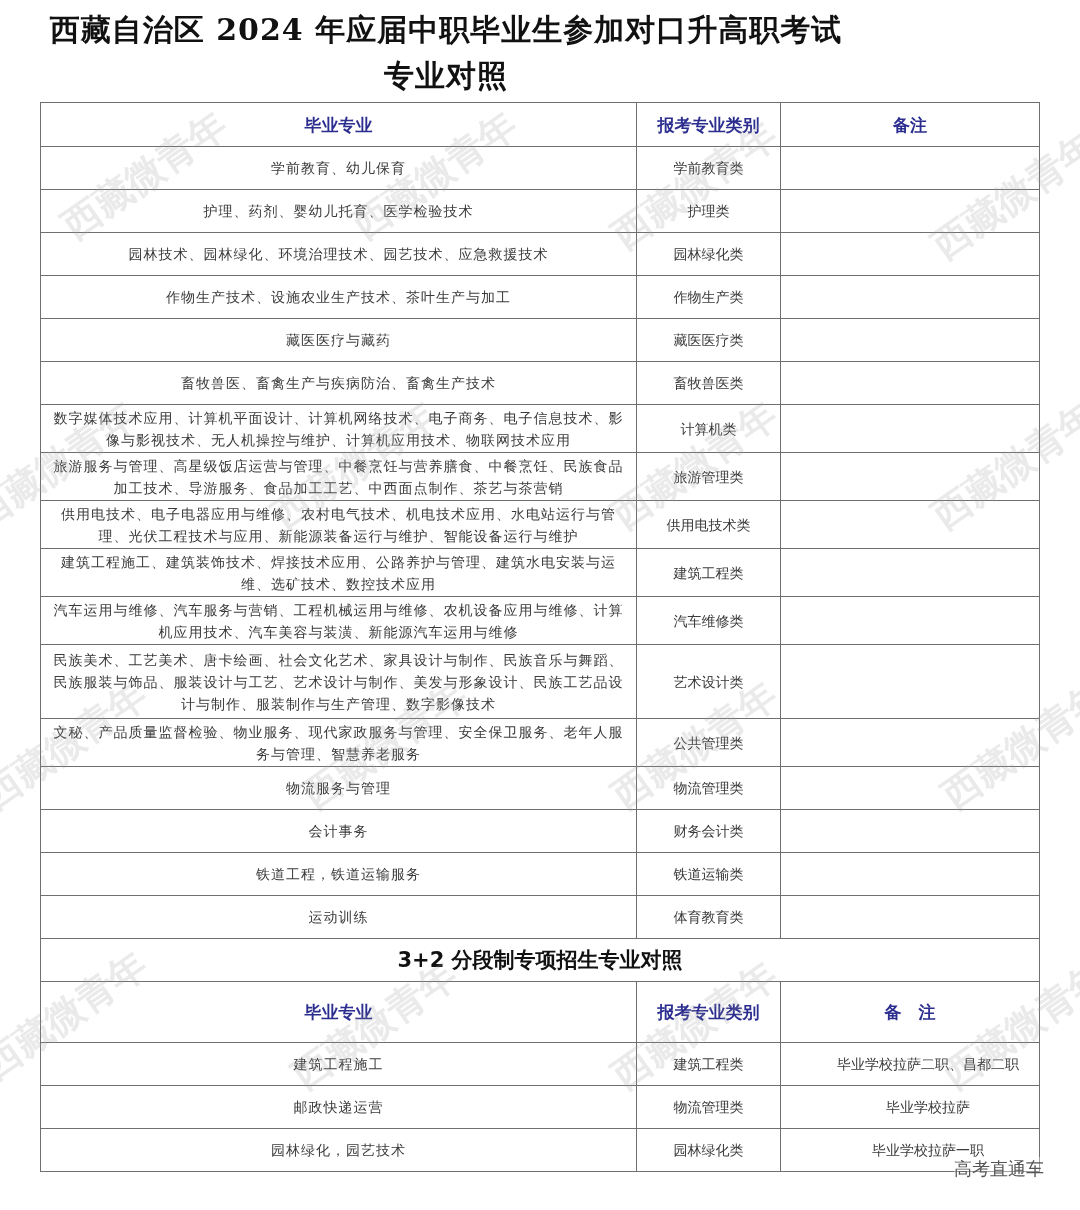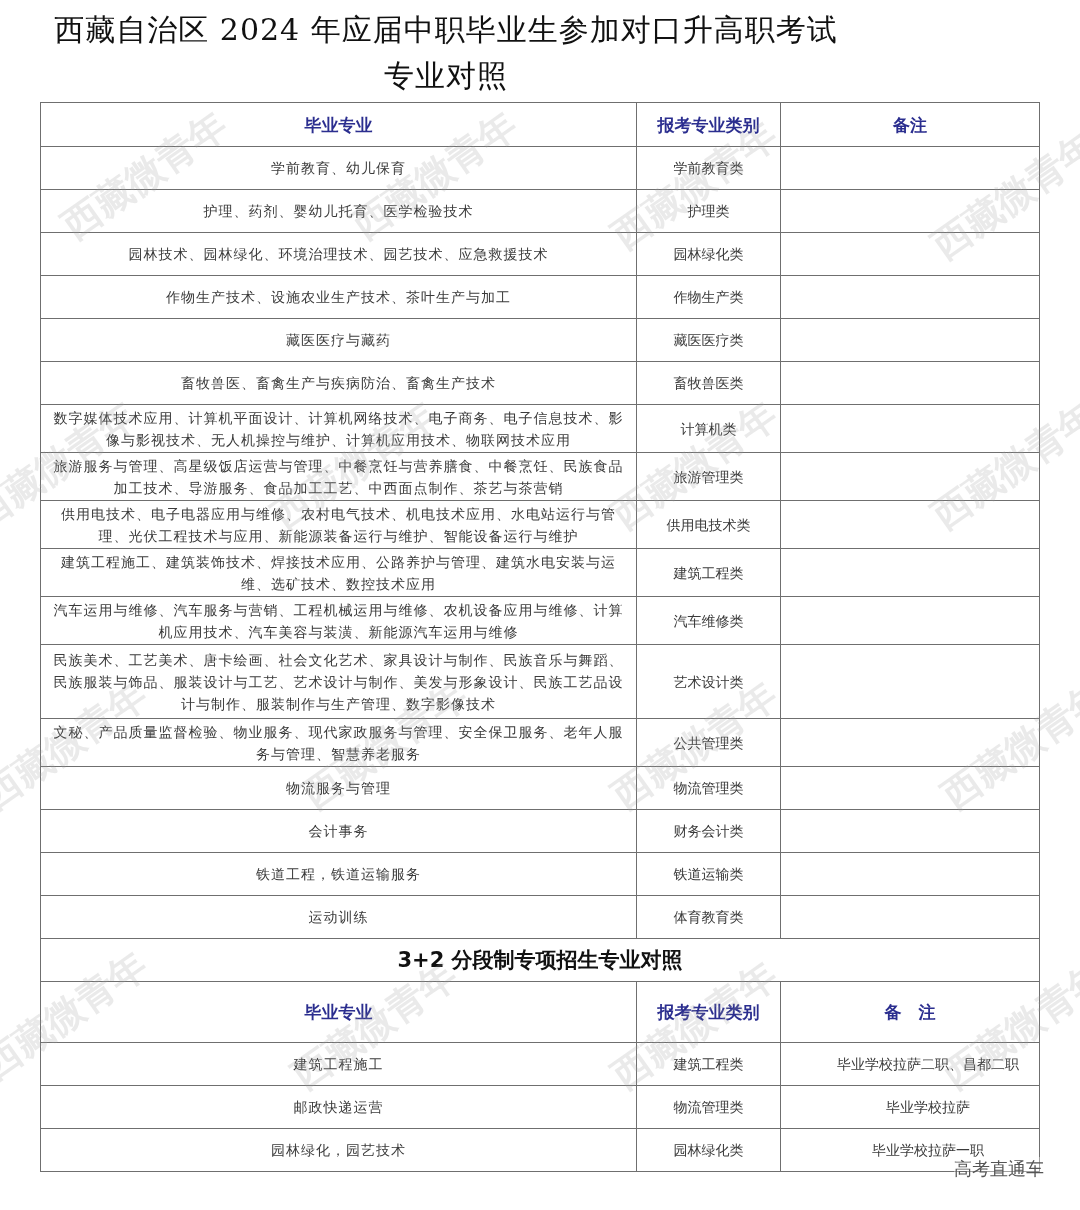--- a/index.html
+++ b/index.html
@@ -14,21 +14,21 @@
       overflow: hidden;
       font-family: "DejaVu Serif", "Liberation Serif", serif;
       color: #333333;
     }
     .page-title {
       position: absolute;
       left: 0;
       width: 892px;
       text-align: center;
       font-family: "DejaVu Serif", "Liberation Serif", serif;
-      font-weight: normal;
+      font-weight: bold;
       color: #111111;
       font-size: 30px;
       letter-spacing: 1px;
     }
     .title-line-1 { top: 10px; }
     .title-line-2 { top: 56px; }
 
     table.major-table {
       position: absolute;
       left: 40px;

